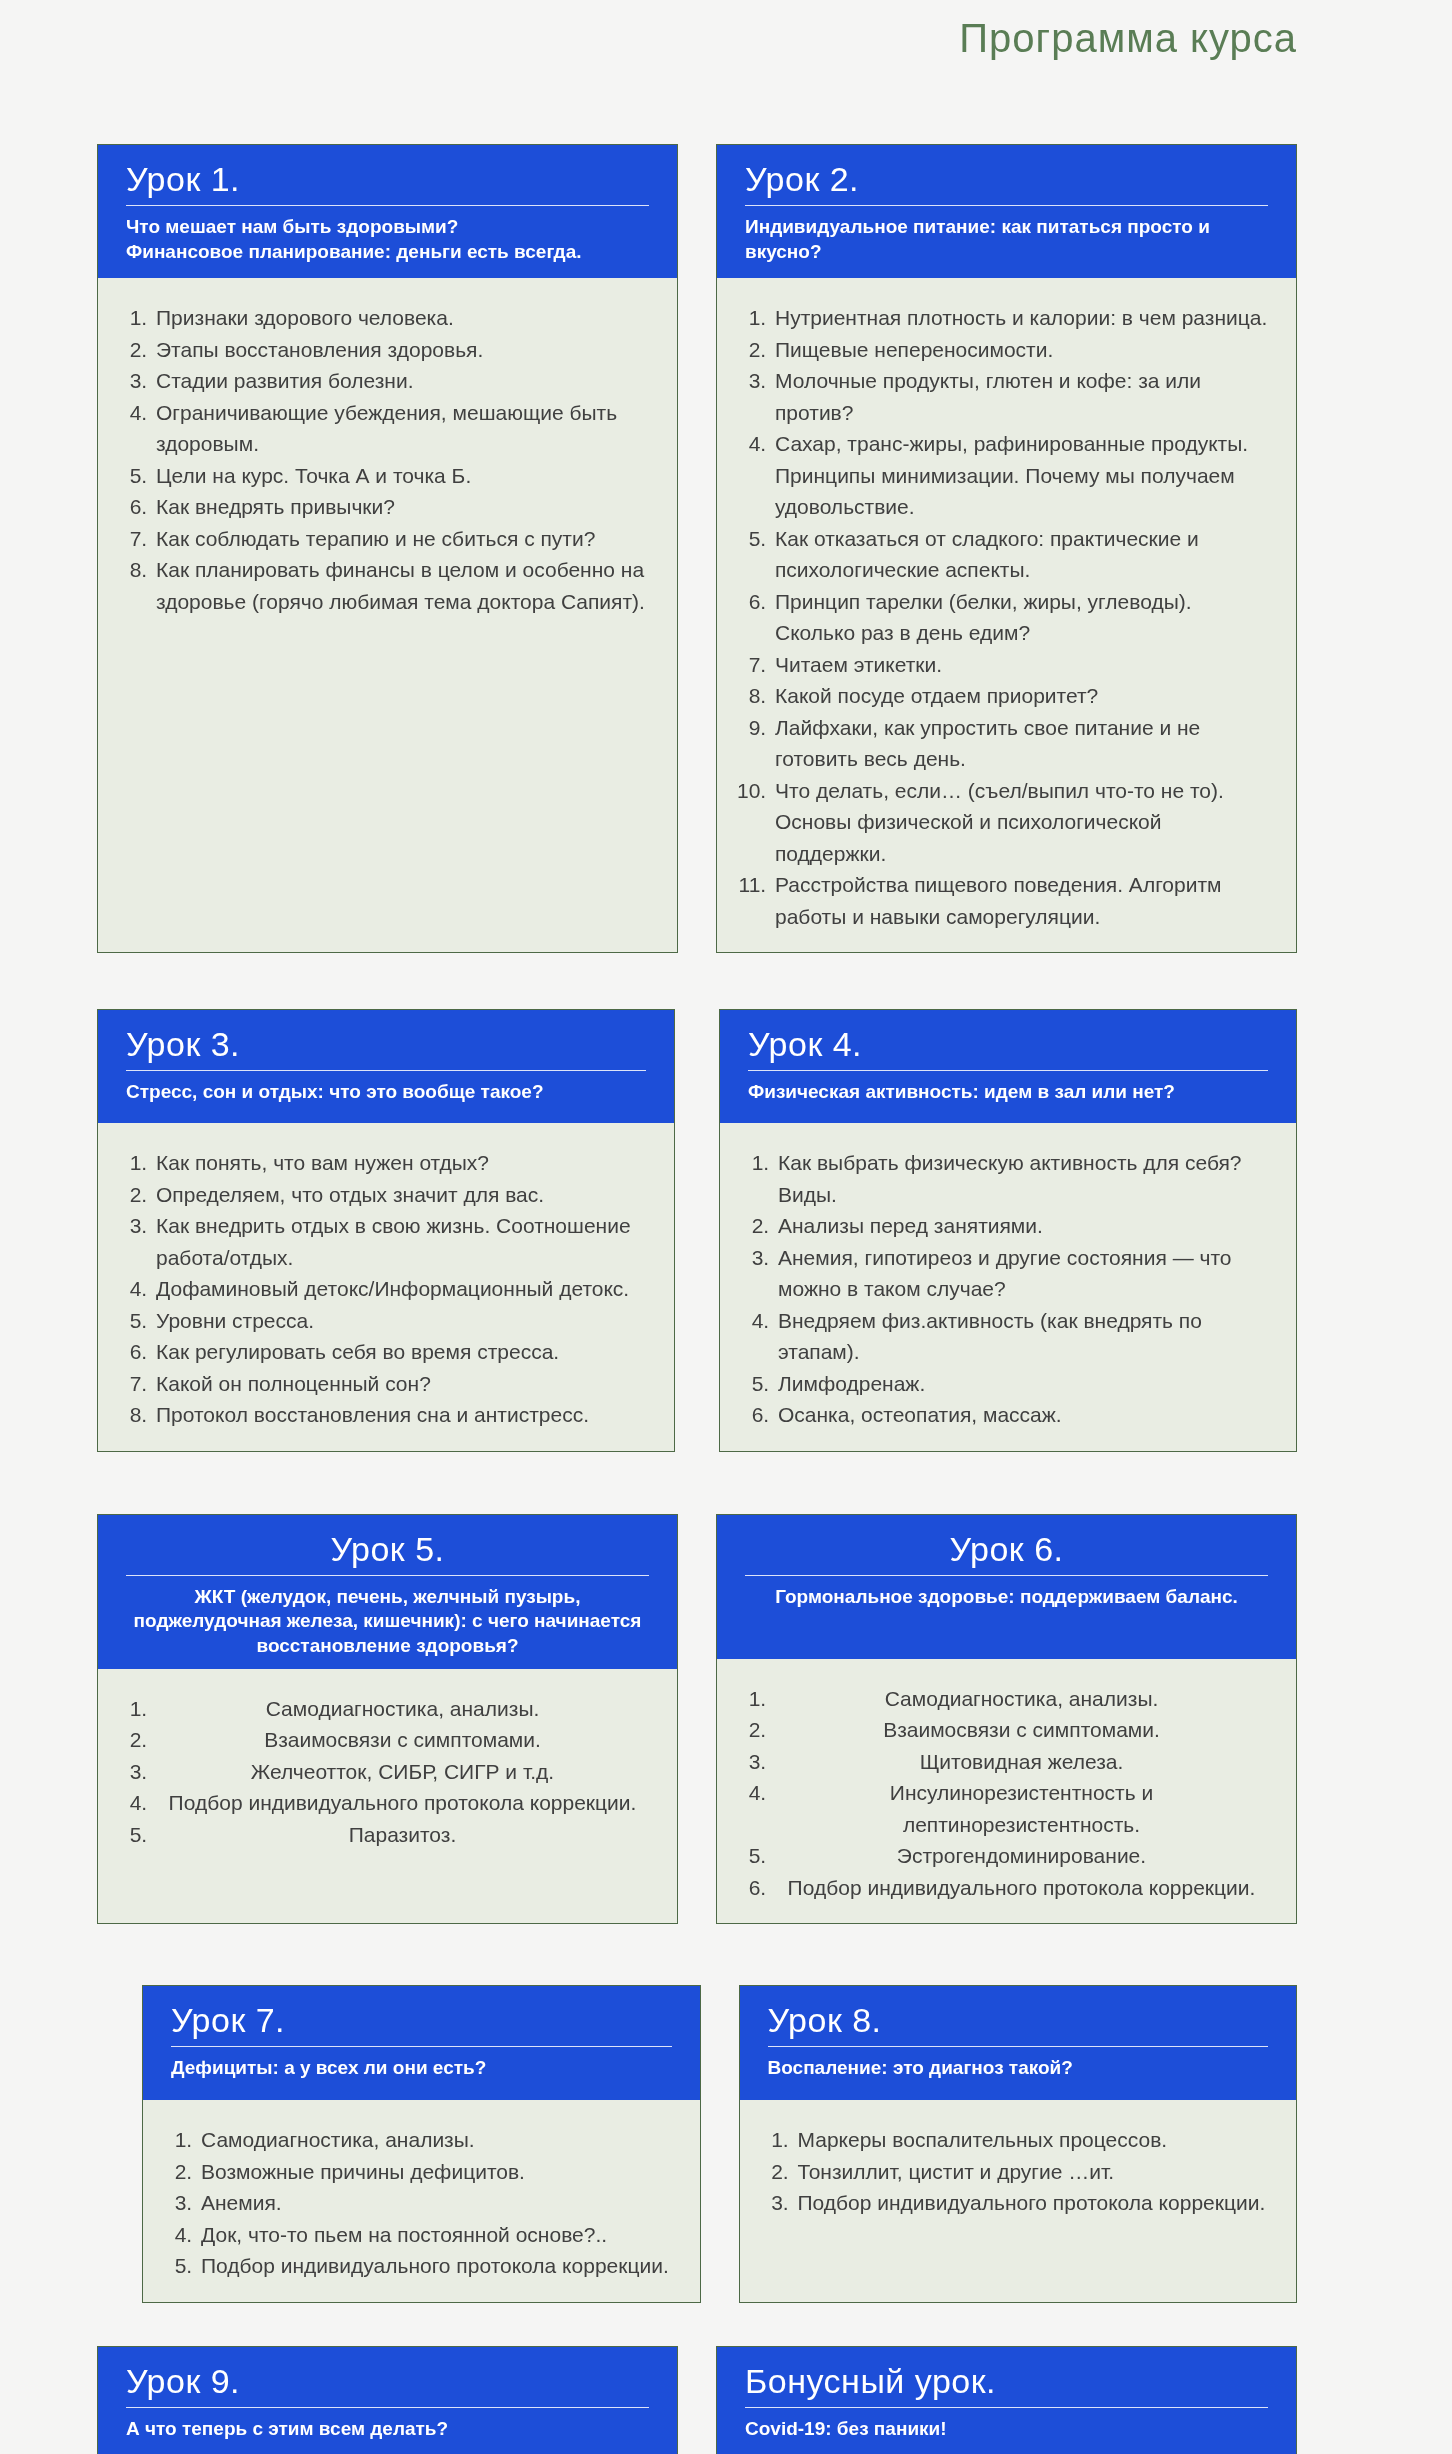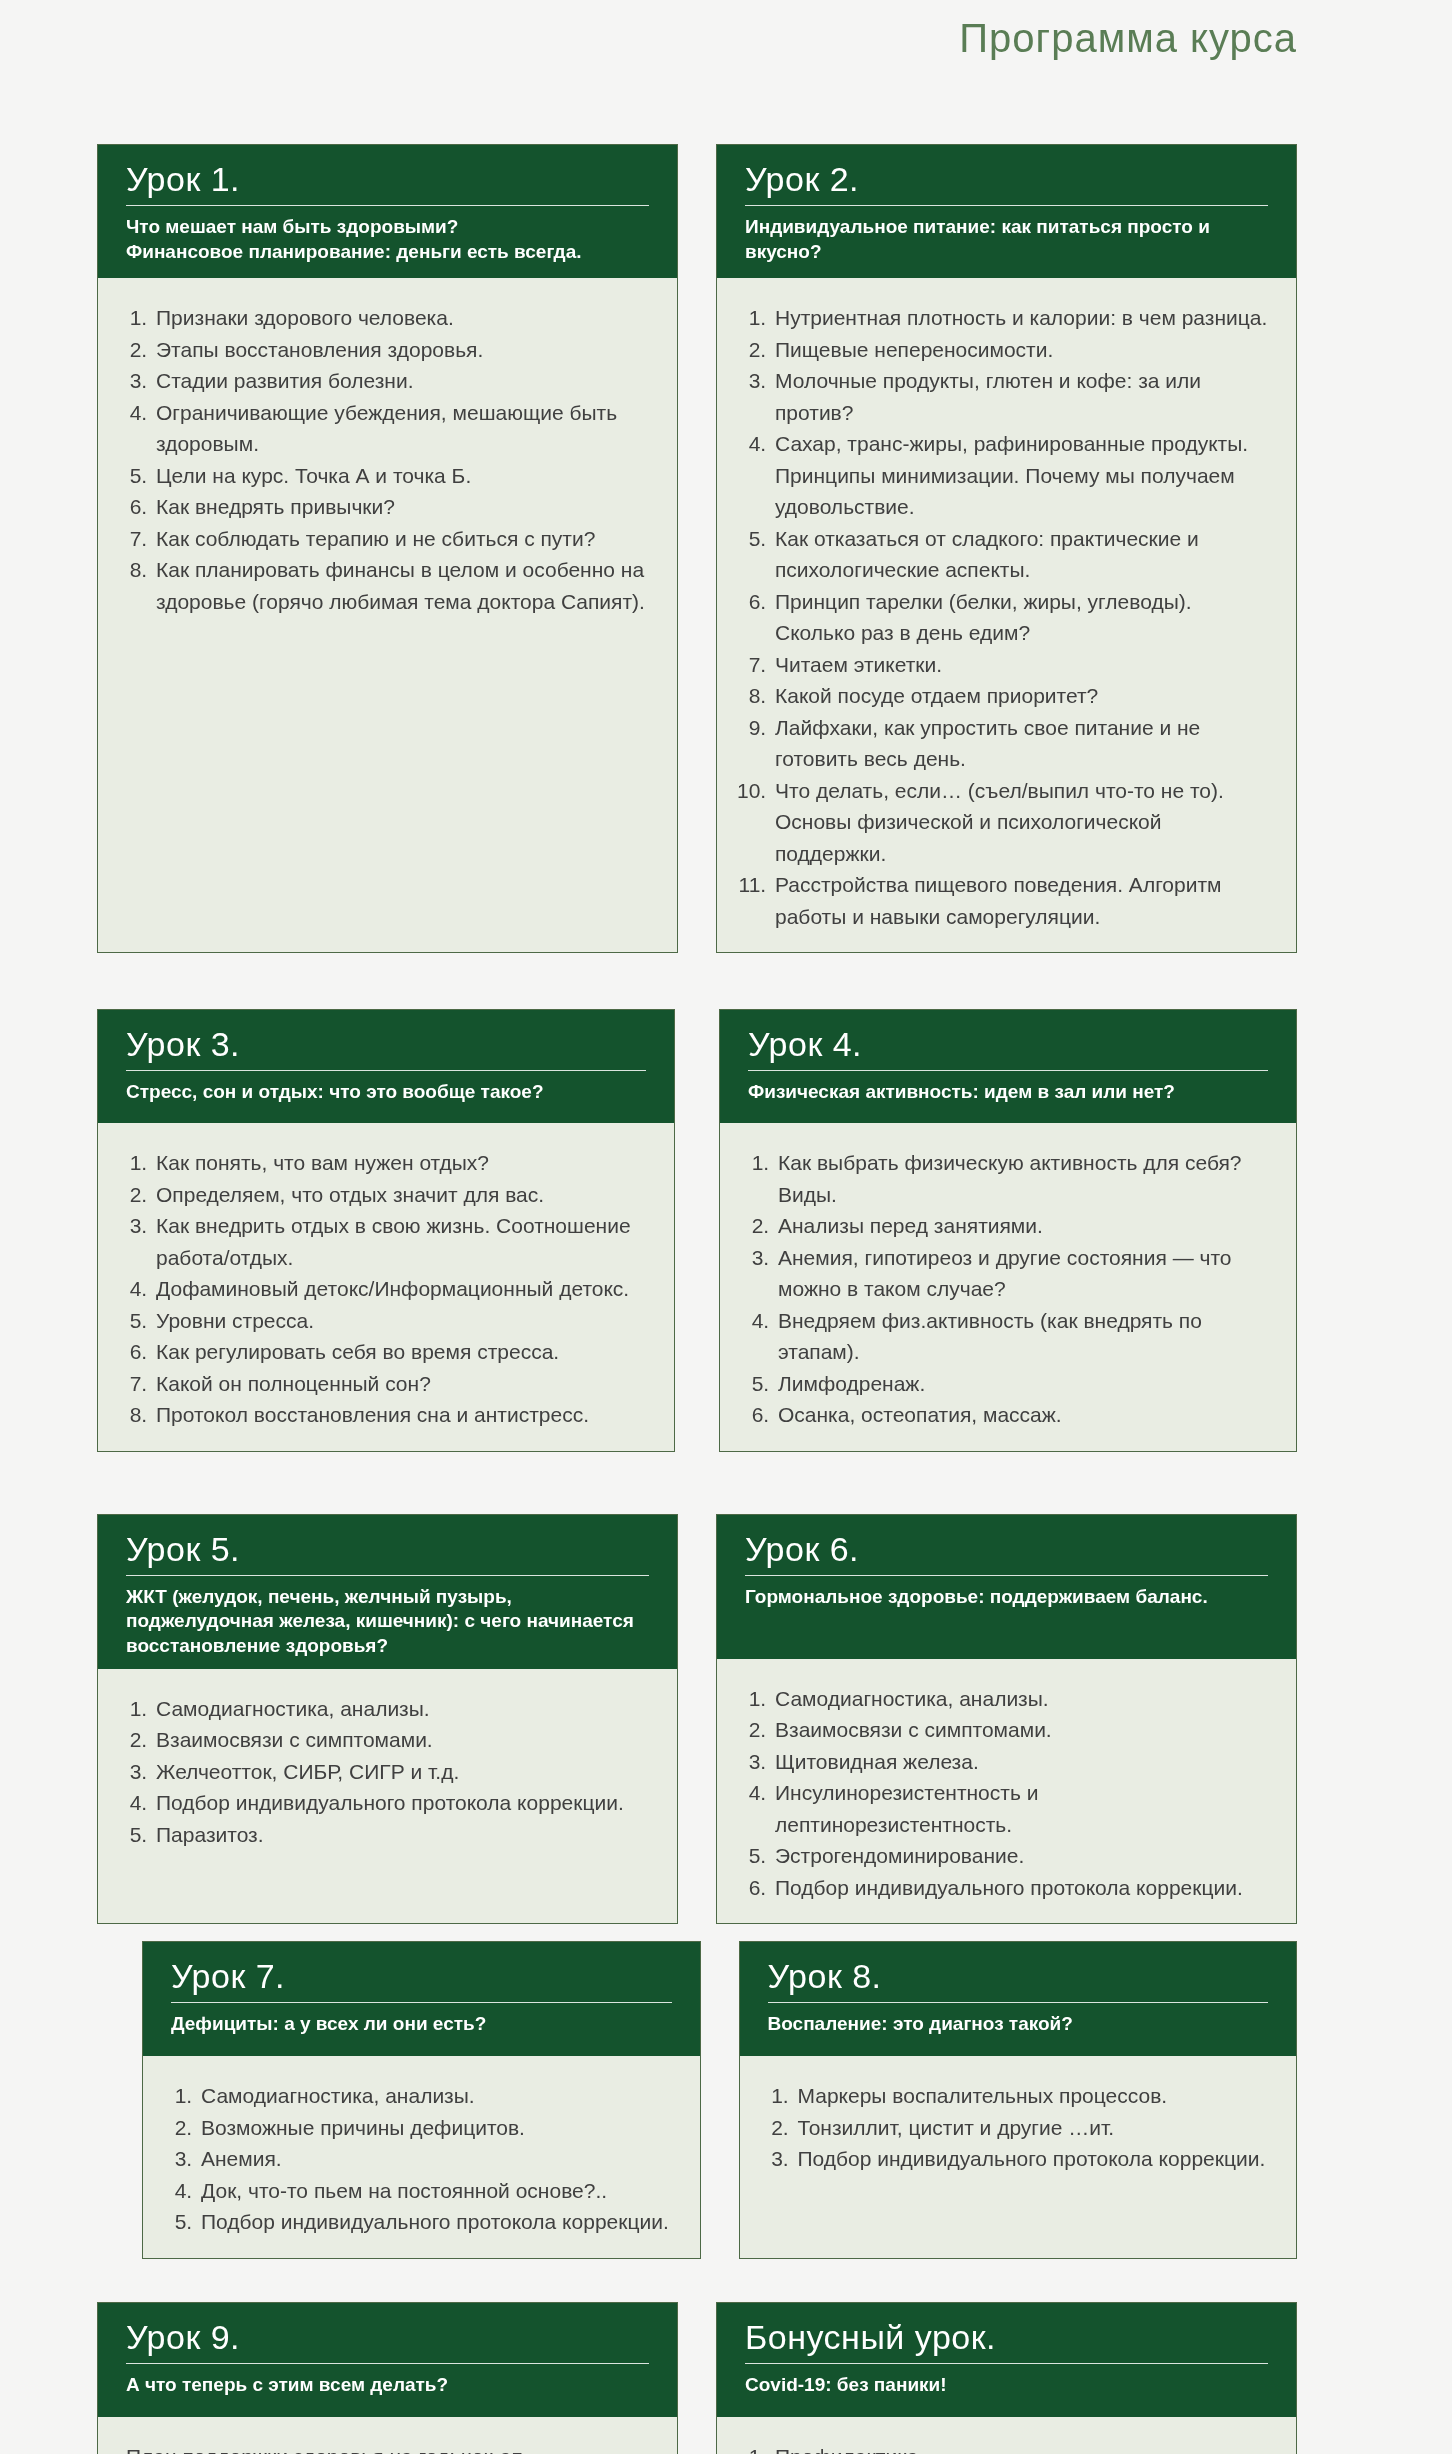--- a/index.html
+++ b/index.html
@@ -26,30 +26,30 @@
   }
   .grid { width: 1200px; margin-left: 97px; }
   .row {
     display: grid;
     grid-template-columns: 1fr 1fr;
     column-gap: 38px;
     align-items: stretch;
   }
   .r1 { margin-bottom: 56px; }
   .r2 { margin-bottom: 62px; gap: 44px; }
-  .r3 { margin-bottom: 17px; }
+  .r3 { margin-bottom: 61px; text-align: center; }
   .r4 { margin-bottom: 43px; padding-left: 45px; }
   .card {
     border: 1px solid #4d6946;
     background: #e9ede3;
     display: flex;
     flex-direction: column;
   }
   .card-header {
-    background: #14532d;
+    background: #1d4ed8;
     color: #ffffff;
     padding: 15px 28px 10px;
   }
   .r1 .card-header { min-height: 133px; }
   .r2 .card-header { min-height: 113px; }
   .r3 .card-header { min-height: 144px; }
   .r4 .card-header { min-height: 114px; }
   .r5 .card-header { min-height: 114px; }
   .lesson-title {
     margin: 0;

